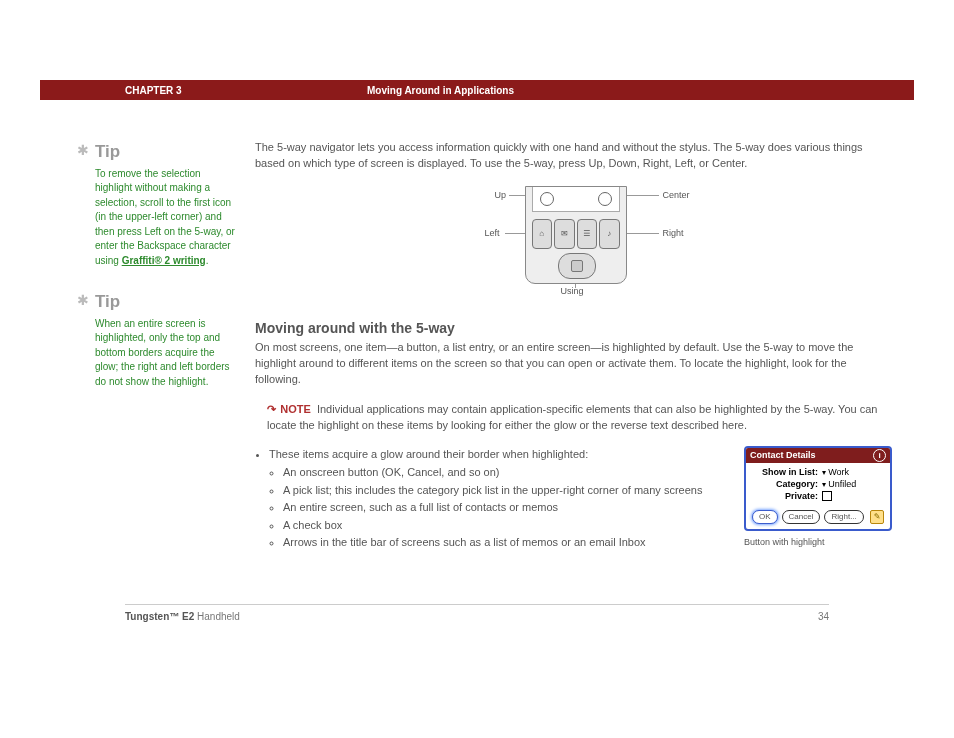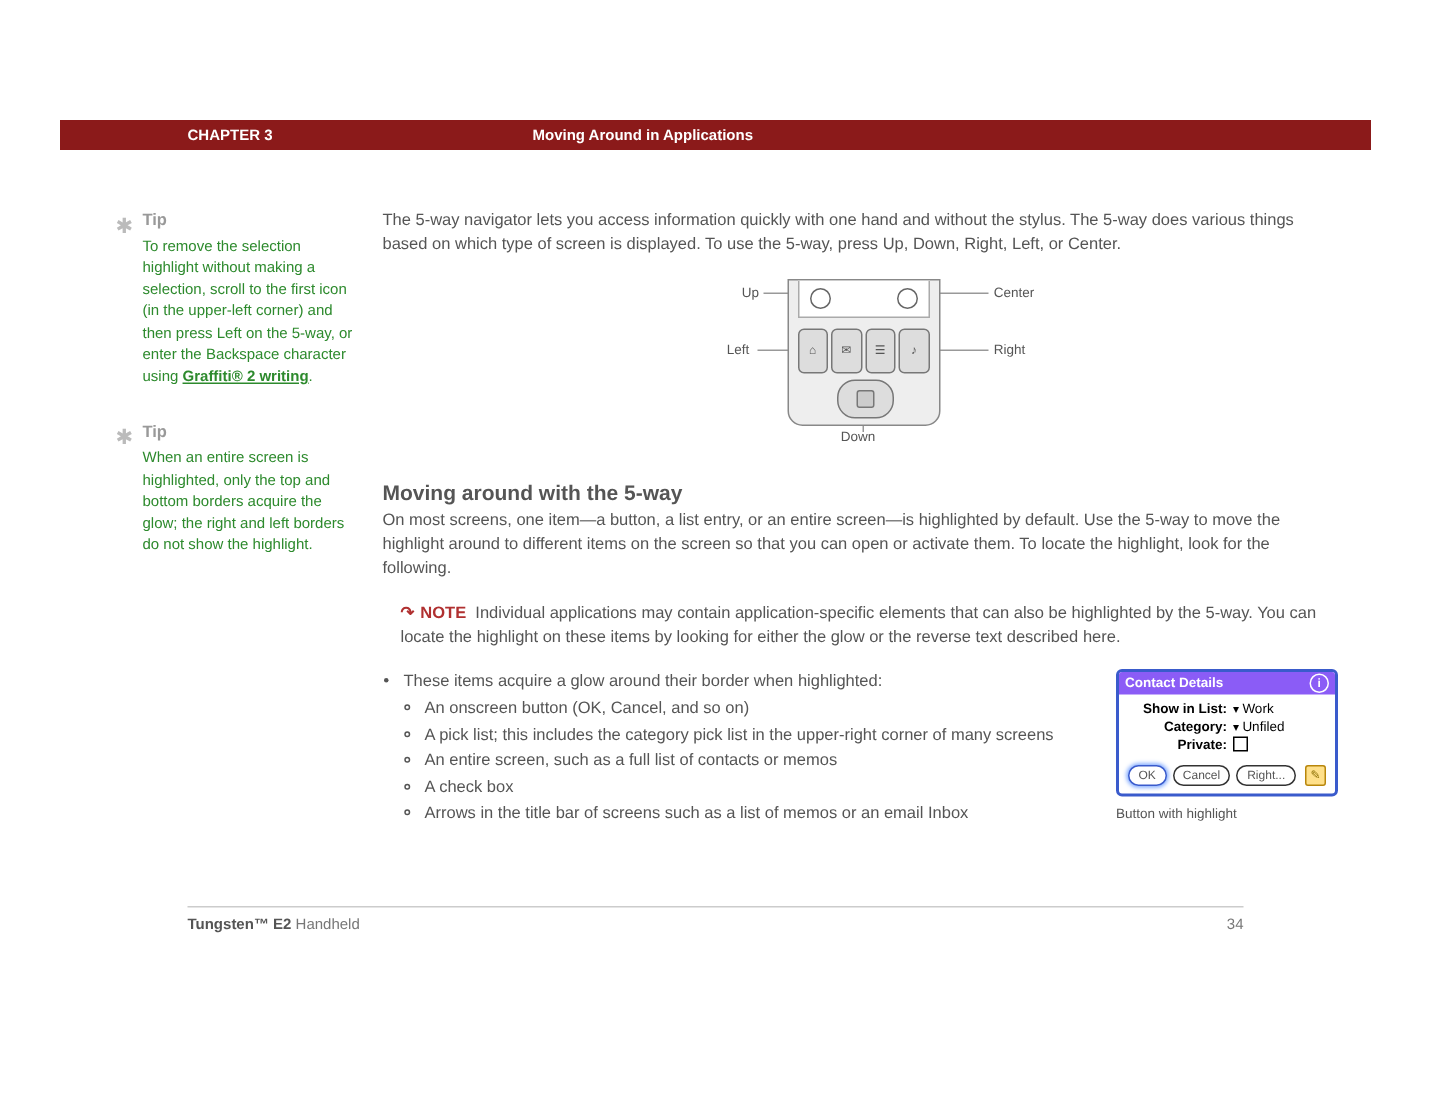--- a/index.html
+++ b/index.html
@@ -16,20 +16,21 @@
   }
   .header-bar {
     background: #8b1a1a;
     color: #fff;
     height: 20px;
     margin: 50px 0 0 0;
     display: flex;
     align-items: center;
     font-size: 10px;
     font-weight: bold;
+    gap: 12px;
   }
   .header-bar .chapter {
     margin-left: 85px;
     width: 230px;
   }
   .header-bar .section {
   }
   .content-row {
     display: flex;
     margin-top: 40px;
@@ -48,21 +49,21 @@
   }
   .tip-star {
     position: absolute;
     margin-left: -18px;
     color: #bbb;
     font-size: 14px;
   }
   .tip-label {
     color: #999;
     font-weight: bold;
-    font-size: 11px;
+    font-size: 17px;
   }
   .tip-body {
     color: #2d8a2d;
     margin-top: 2px;
   }
   .tip-body .link {
     font-weight: bold;
     text-decoration: underline;
   }
   .main {
@@ -196,21 +197,21 @@
     color: #555;
   }
   .palm-window {
     border: 2px solid #3a5bcc;
     border-radius: 4px;
     background: #fff;
     width: 144px;
     font-size: 9px;
   }
   .palm-title {
-    background: #8b5cf6;
+    background: #7f1d1d;
     color: #fff;
     font-weight: bold;
     padding: 1px 4px;
     display: flex;
     justify-content: space-between;
     align-items: center;
     border-radius: 2px 2px 0 0;
   }
   .palm-body {
     padding: 4px 6px;
@@ -309,21 +310,21 @@
     </aside>
 
     <main class="main">
 
       <p class="body">The 5-way navigator lets you access information quickly with one hand and without the stylus. The 5-way does various things based on which type of screen is displayed. To use the 5-way, press Up, Down, Right, Left, or Center.</p>
 
       <div class="diagram-wrap">
         <div class="diagram">
           <span class="dlabel" style="left:90px; top:4px;">Up</span>
           <span class="dlabel" style="left:80px; top:42px;">Left</span>
-          <span class="dlabel" style="left:156px; top:100px;">Down</span>
+          <span class="dlabel" style="left:156px; top:100px;">Using</span>
           <span class="dlabel" style="left:258px; top:42px;">Right</span>
           <span class="dlabel" style="left:258px; top:4px;">Center</span>
 
           <div class="dline" style="left:104px; top:9px; width:30px; height:1px;"></div>
           <div class="dline" style="left:100px; top:47px; width:30px; height:1px;"></div>
           <div class="dline" style="left:210px; top:47px; width:44px; height:1px;"></div>
           <div class="dline" style="left:212px; top:9px; width:42px; height:1px;"></div>
           <div class="dline" style="left:170px; top:92px; width:1px; height:10px;"></div>
 
           <div class="device">

